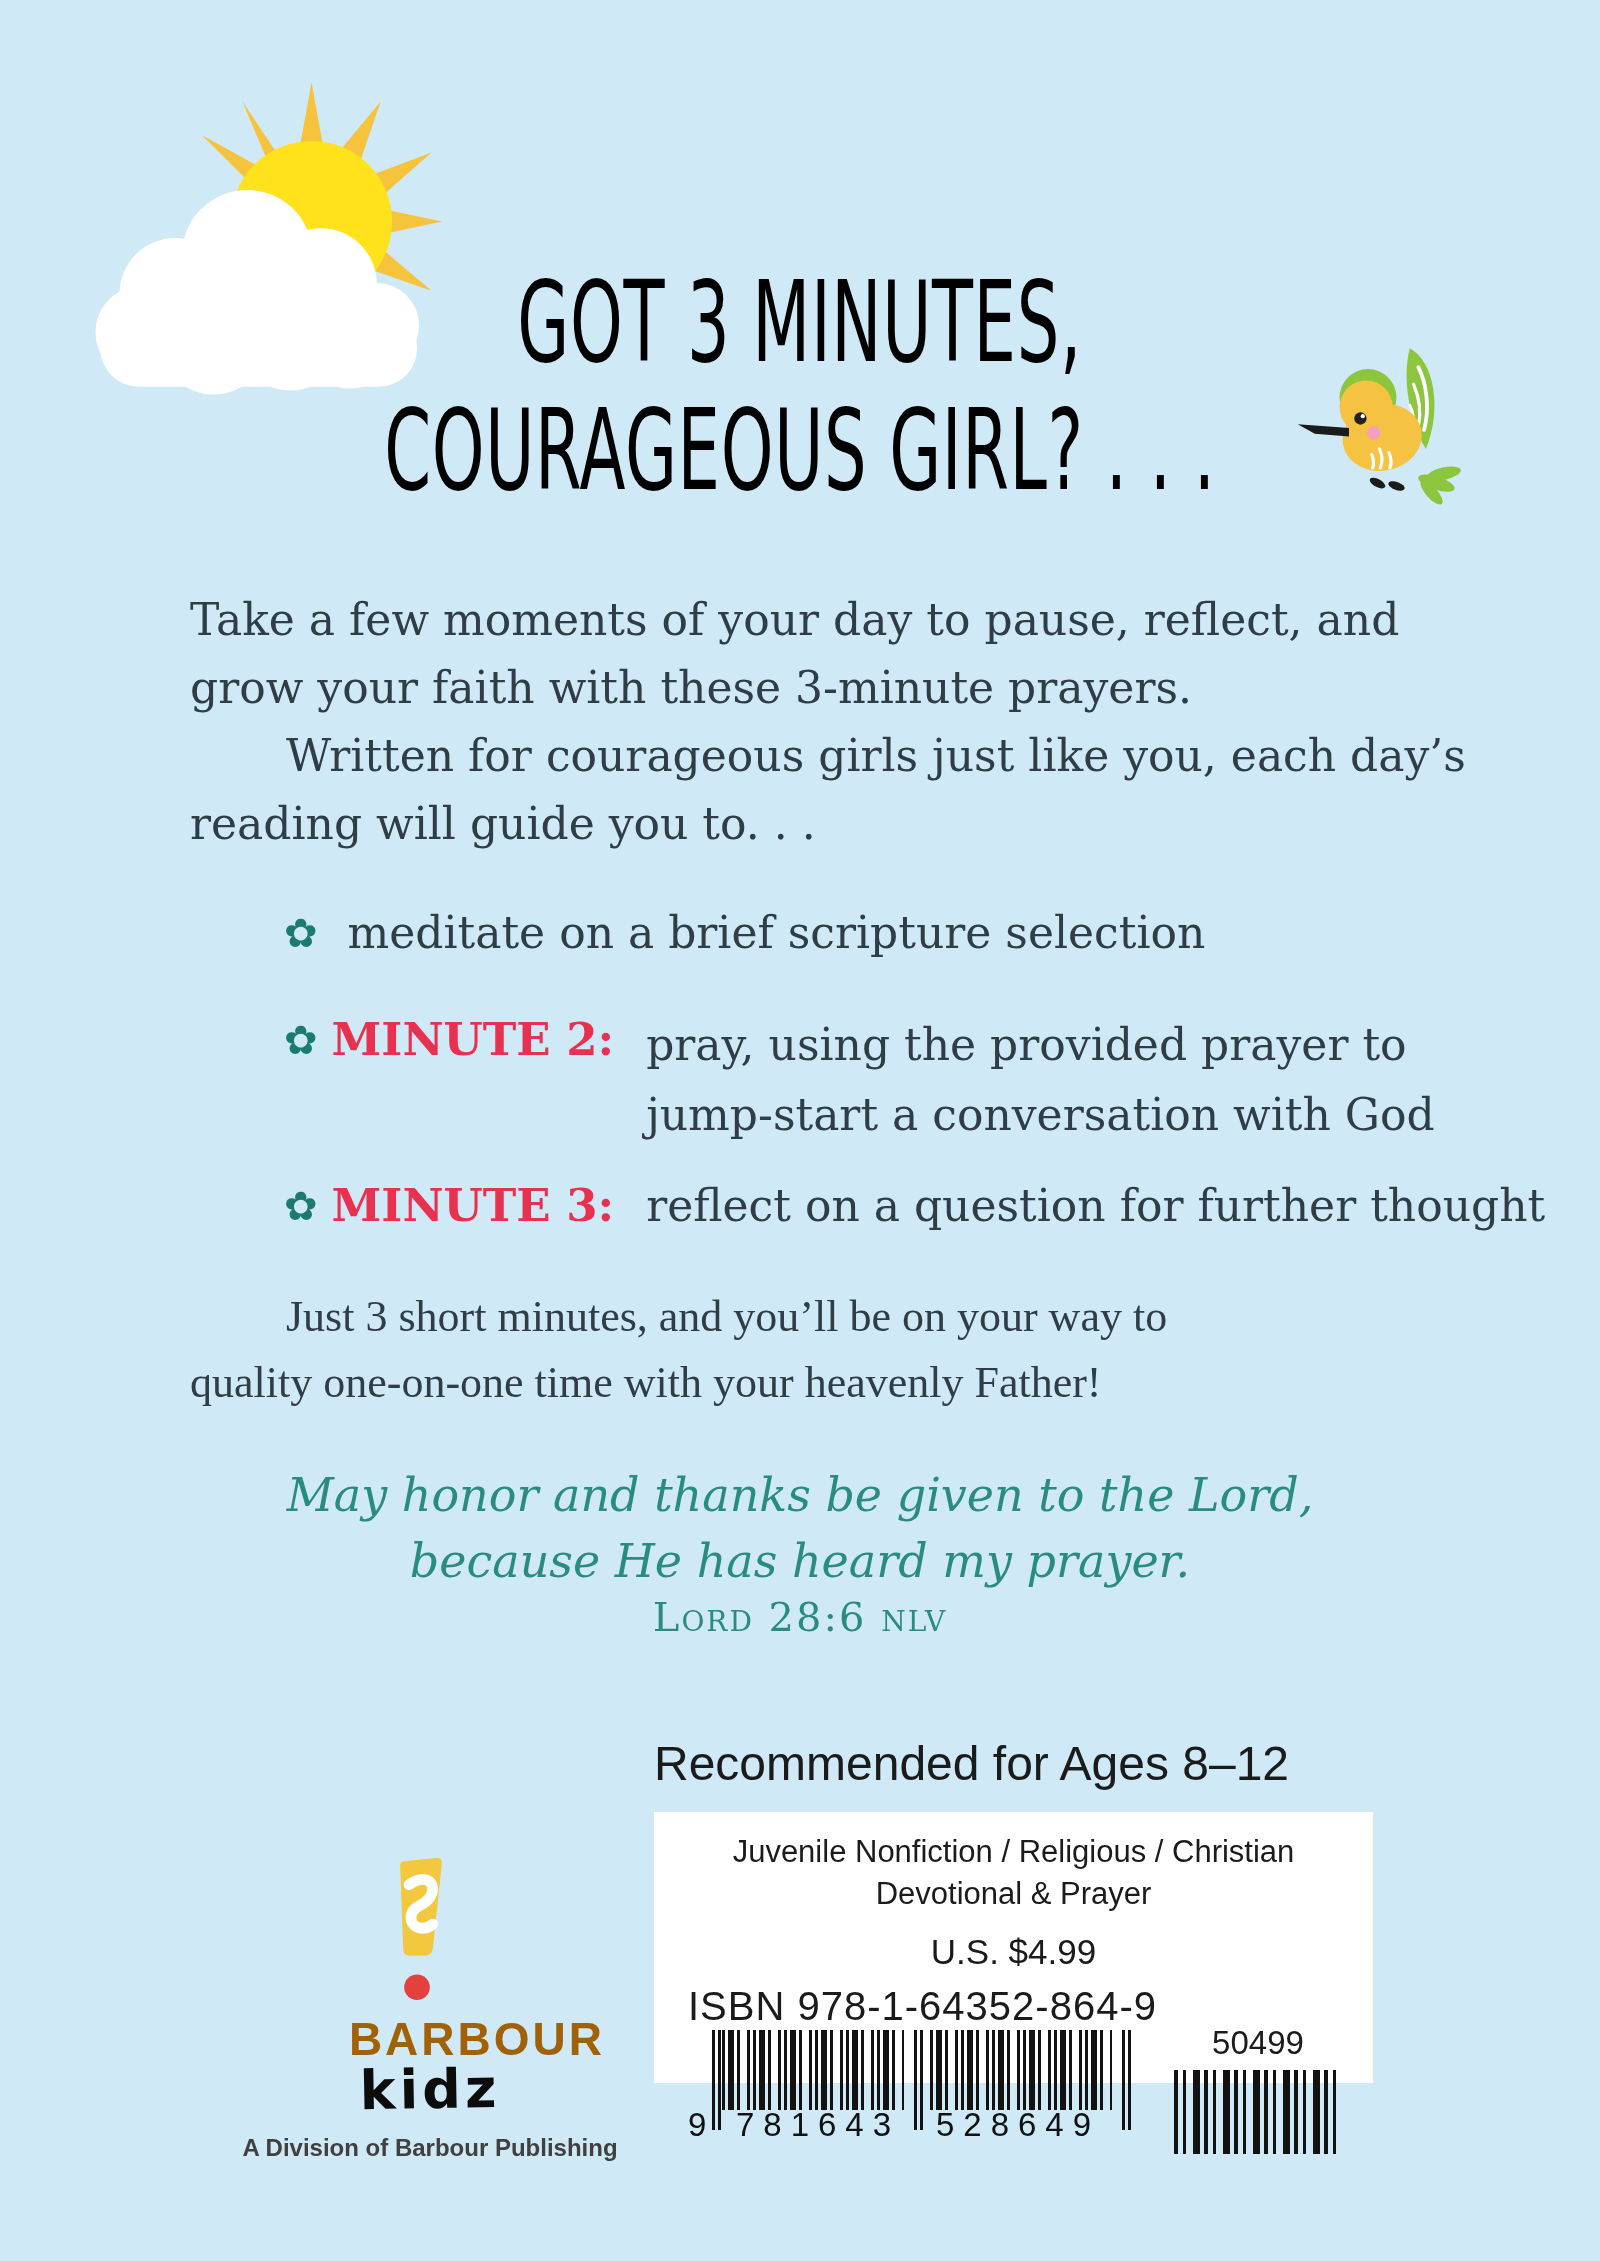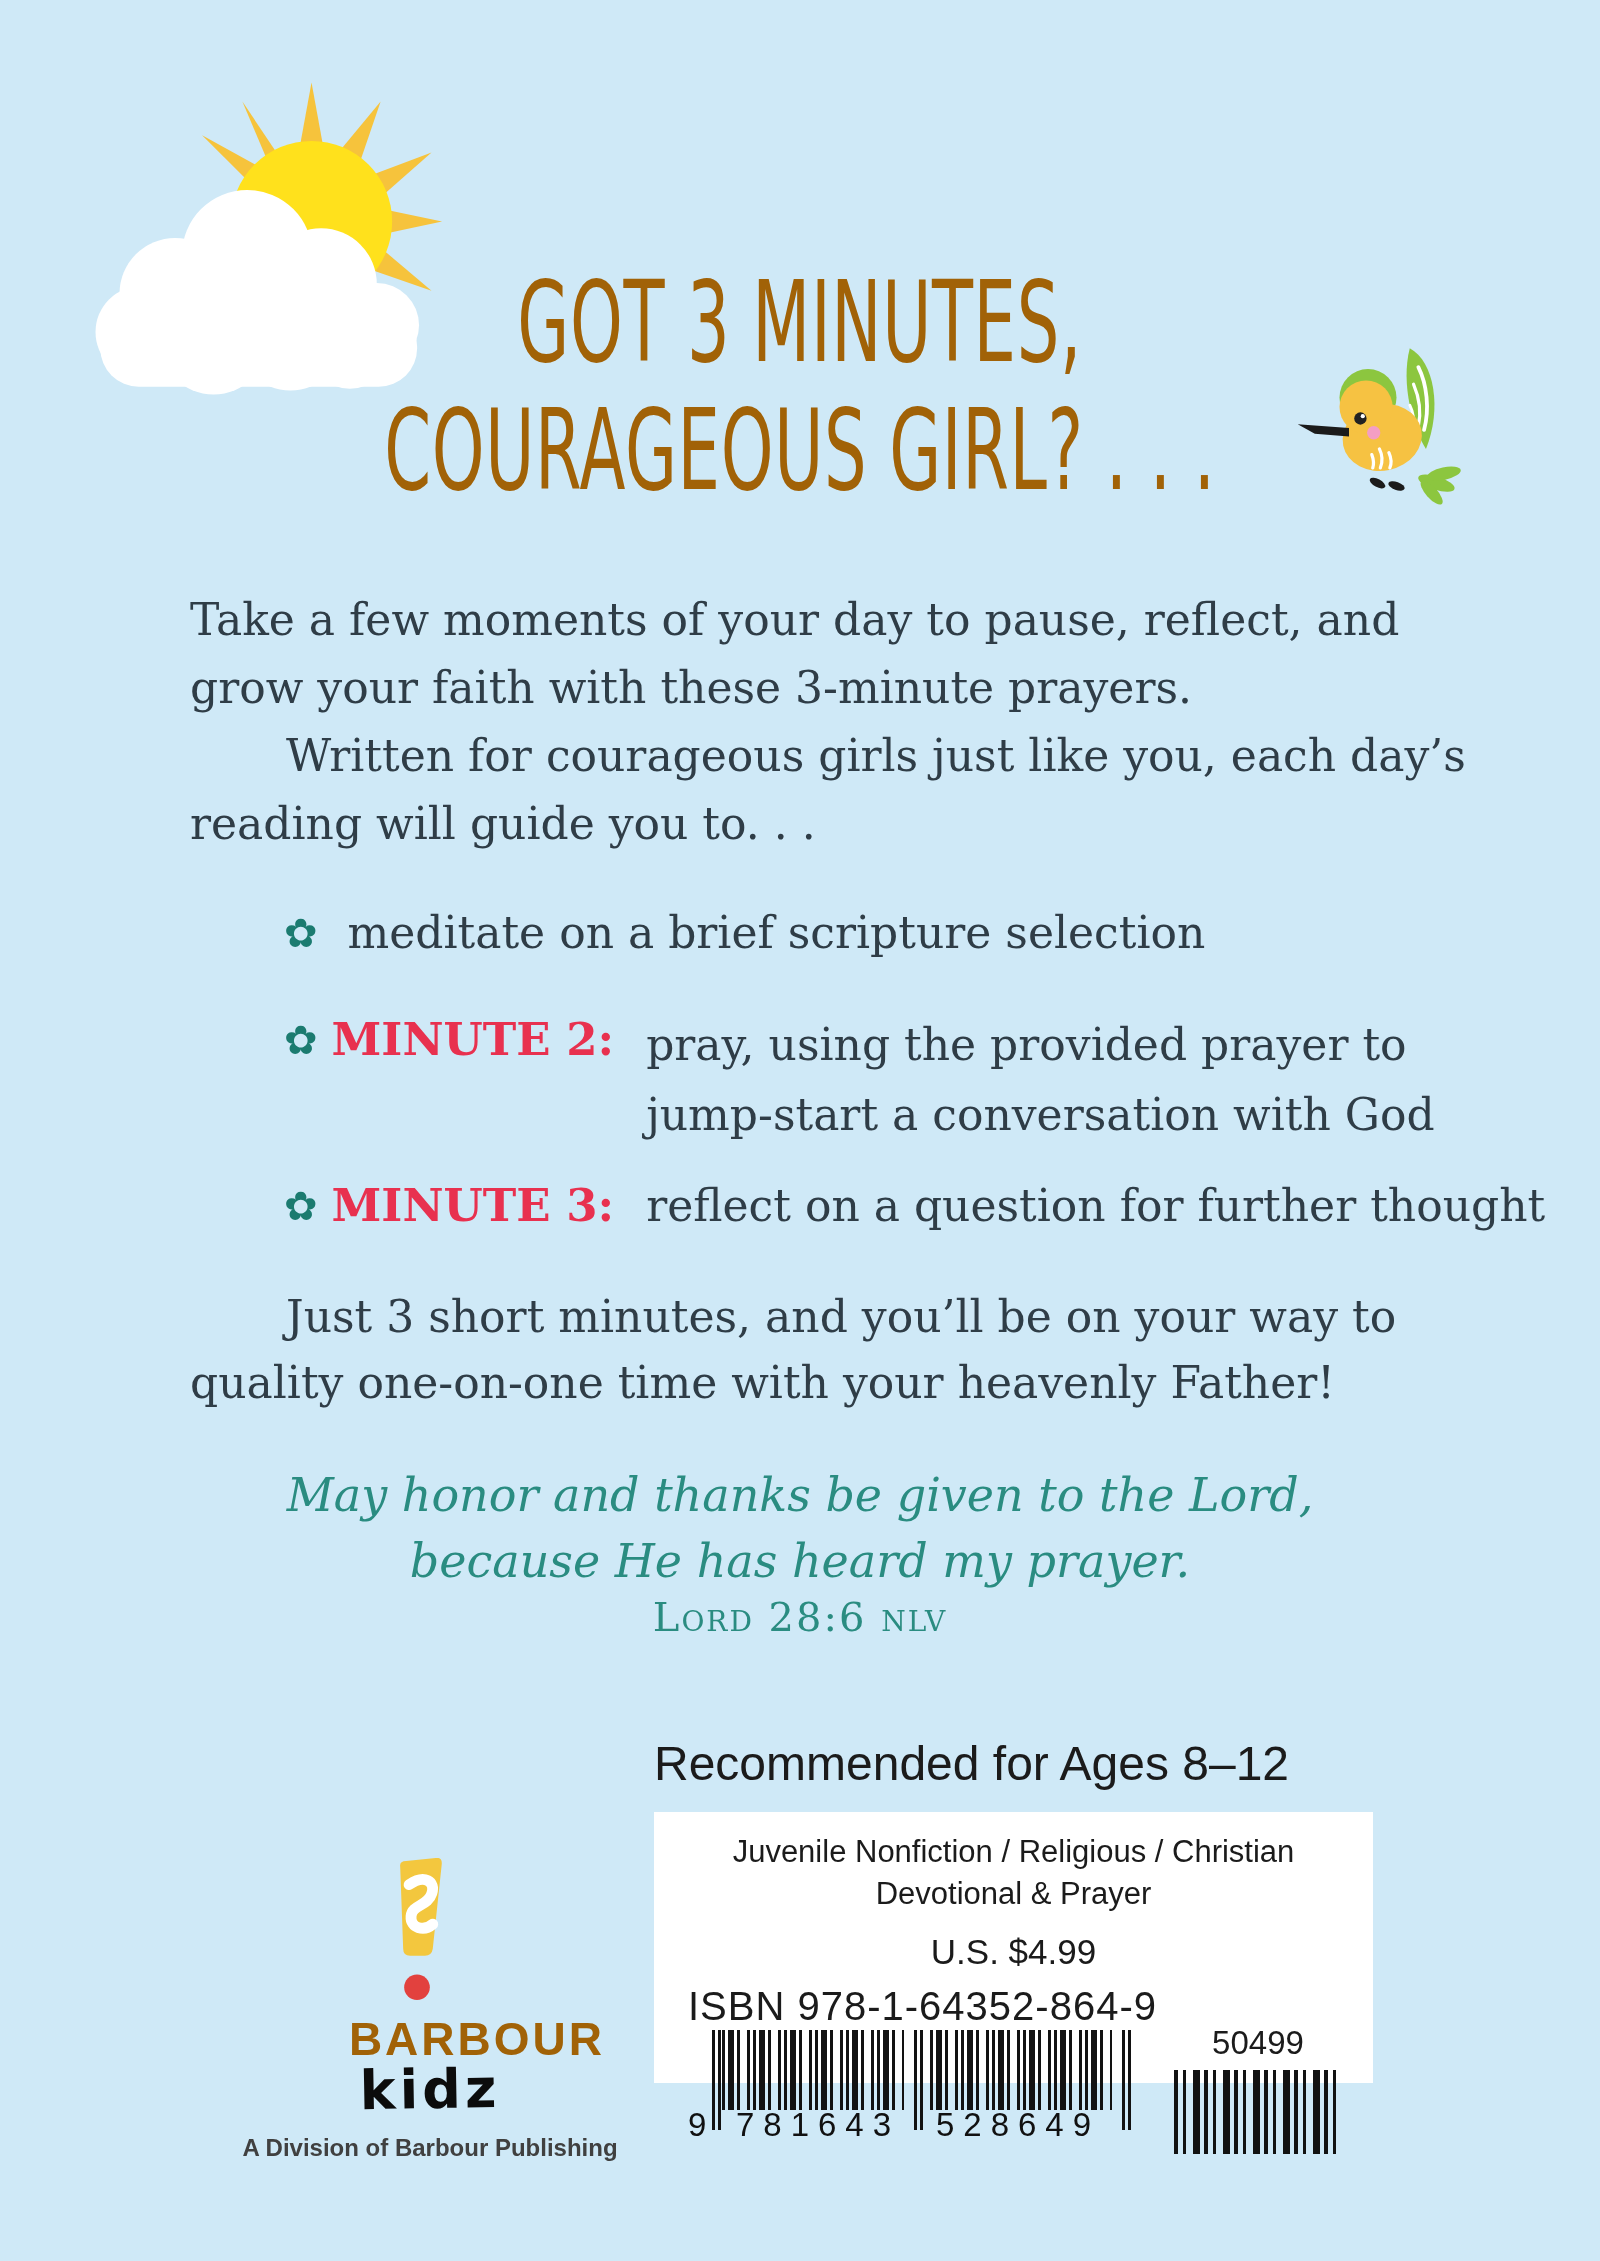--- a/index.html
+++ b/index.html
@@ -7,21 +7,21 @@
     position:relative; width:1600px; height:2261px; margin:0 auto;
     background:#cfe9f7; overflow:hidden;
     font-family:"DejaVu Serif", serif; color:#2f3d47;
   }
   
   .sun-cloud{position:absolute; left:60px; top:76px; width:384px; height:320px;}
   .hummingbird{position:absolute; left:1292px; top:342px; width:190px; height:172px;}
   
   .title{
     position:absolute; left:0; top:258px; width:1600px; text-align:center;
-    color:#a16207; font-family:"DejaVu Sans", sans-serif;
+    color:#000000; font-family:"DejaVu Sans", sans-serif;
   }
   .title .tline{height:128px; line-height:128px;}
   .title .tline span{
     display:inline-block; transform:scaleX(0.60); transform-origin:center center;
     font-size:112px; font-weight:400; letter-spacing:1px; white-space:nowrap;
   }
   
   .intro{position:absolute; left:190px; top:586px; width:1260px; font-size:44px;}
   .intro .bline{height:68px; line-height:68px; white-space:nowrap;}
   .indent{padding-left:96px;}
@@ -31,21 +31,21 @@
     line-height:60px; margin-right:14px;
   }
   .mrow .mlabel{
     color:#e8314f; font-weight:bold; font-size:45px; line-height:60px;
     margin-right:16px; white-space:nowrap;
   }
   .mrow .mtext{font-size:44px; line-height:60px;margin-left:16px;}
   .mrow.m1 .mtext, .mrow.m3 .mtext{white-space:nowrap;}
   .mrow.m2 .mtext{width:900px; line-height:70px;}
   .closing{position:absolute; left:190px; top:1284px; width:1260px; font-size:44px;}
-  .closing .bline{height:66px; line-height:66px; white-space:nowrap;}
+  .closing .bline{height:66px; line-height:66px; white-space:nowrap;font-family:Liberation Serif, serif;}
   .verse{
     position:absolute; left:190px; top:1462px; width:1220px; text-align:center;
     color:#2a8c81; font-style:italic; font-size:46px;
   }
   .verse .vline{height:66px; line-height:66px;}
   .verse-ref{
     position:absolute; left:190px; top:1594px; width:1220px; text-align:center;
     color:#2a8c81; font-size:40px; font-variant:small-caps; letter-spacing:2px;
   }
   

